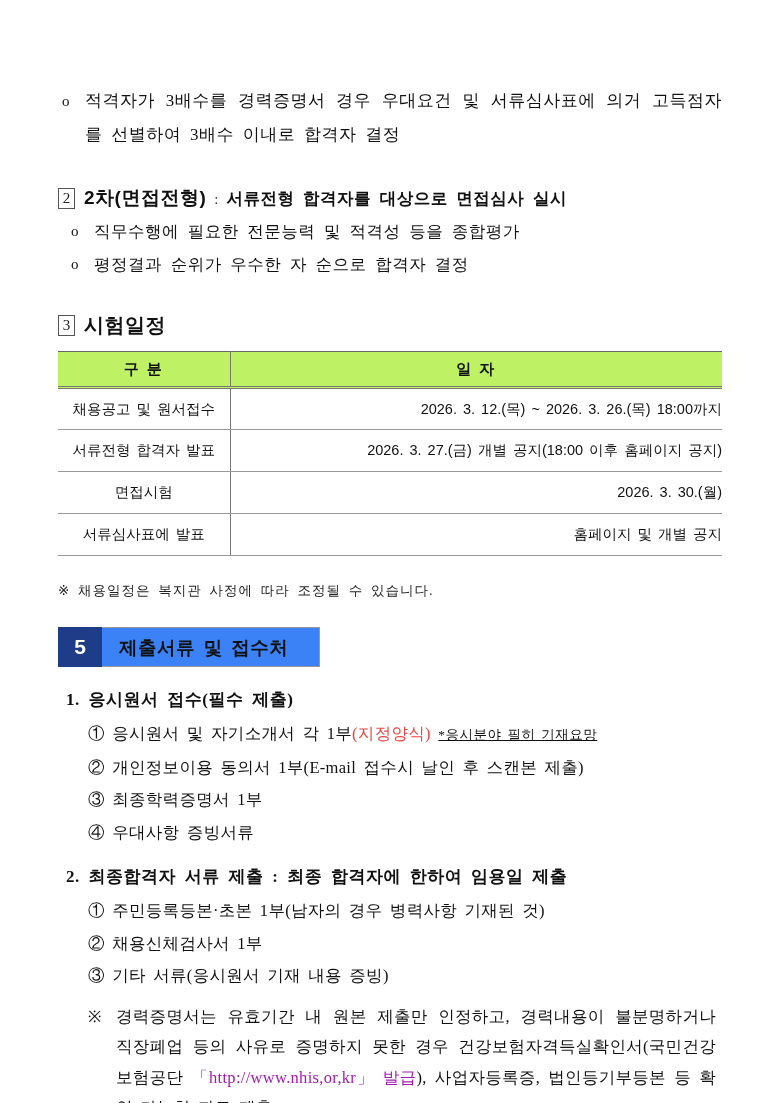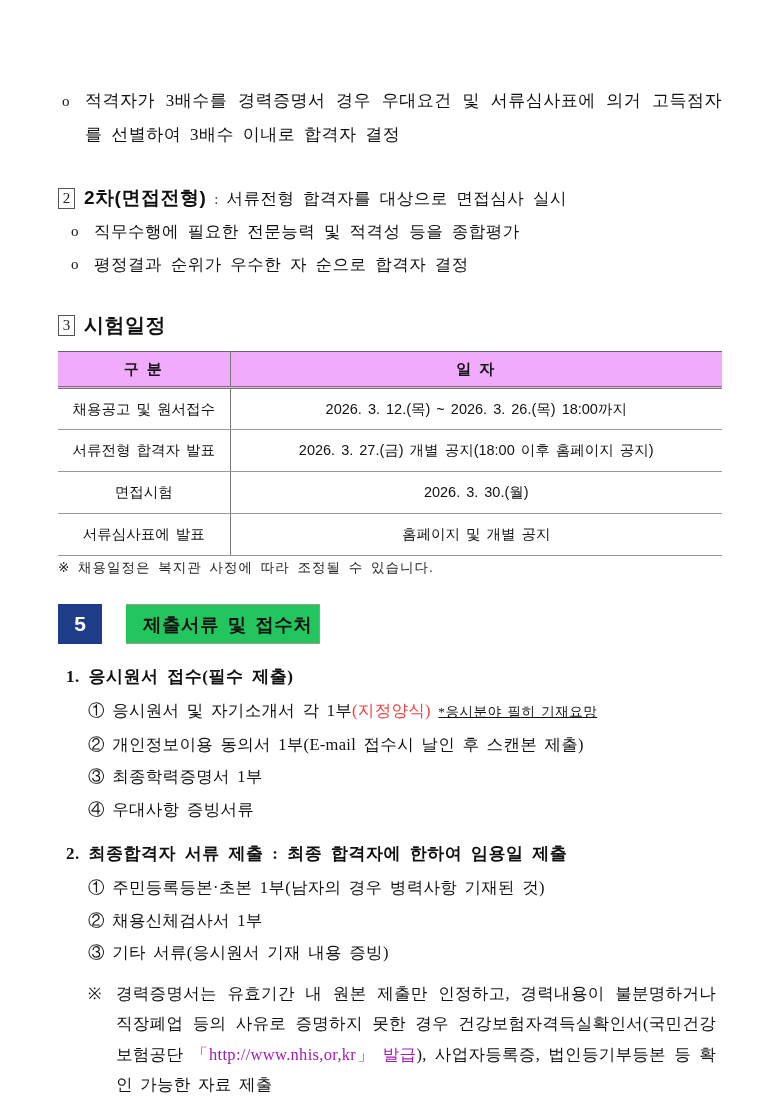--- a/index.html
+++ b/index.html
@@ -57,20 +57,21 @@
   .sec-title-bold {
     font-family: "Liberation Sans", "DejaVu Sans", sans-serif;
     font-weight: bold;
     font-size: 19px;
     letter-spacing: 0.5px;
   }
   .sec-title-desc {
     font-size: 16.5px;
     word-spacing: 4px;
     letter-spacing: 0.5px;
+    font-weight: bold;
   }
   .sec-colon { font-size: 15px; color: #333; margin: 0 8px 0 8px; }
   
   .sub-bullet {
     position: relative;
     padding-left: 36px;
     font-size: 16.5px;
     line-height: 33px;
     word-spacing: 4px;
     letter-spacing: 0.5px;
@@ -82,45 +83,45 @@
   .sec-schedule-heading .sec-title-bold { font-size: 20px; }
   table.schedule {
     margin-top: 12px;
     width: 664px;
     border-collapse: collapse;
     font-family: "Liberation Sans", "DejaVu Sans", sans-serif;
     font-size: 14.5px;
     color: #111;
   }
   table.schedule thead th {
-    background: #f0abfc;
+    background: #bef264;
     font-weight: bold;
     font-size: 15px;
     height: 36px;
     text-align: center;
     border-top: 1.5px solid #666;
     border-bottom: 3px double #777;
     letter-spacing: 2px;
   }
   table.schedule td {
     height: 42px;
     border-bottom: 1px solid #999;
     vertical-align: middle;
     word-spacing: 2px;
   }
   table.schedule .col-label {
     width: 172px;
     text-align: center;
     border-right: 1px solid #777;
   }
   table.schedule .col-value {
-    text-align: center;
+    text-align: right;
   }
   .schedule-note {
-    margin-top: 3px;
+    margin-top: 26px;
     font-family: "Liberation Sans", "DejaVu Sans", sans-serif;
     font-size: 13.5px;
     color: #222;
     letter-spacing: 1px;
     word-spacing: 3px;
   }
   
   .sec5-banner {
     margin-top: 27px;
     display: flex;
@@ -135,30 +136,29 @@
     font-weight: bold;
     font-size: 21px;
     display: flex;
     align-items: center;
     justify-content: center;
   }
   .sec5-titlebox {
     flex: 1;
     border: 1px solid #999;
     border-left: none;
-    background: #22c55e;
+    background: #3b82f6;
     display: flex;
     align-items: center;
     padding-left: 17px;
     font-family: "Liberation Sans", "DejaVu Sans", sans-serif;
     font-weight: bold;
     font-size: 18.5px;
     letter-spacing: 0.5px;
     word-spacing: 3px;
-    margin-left: 24px;
   }
   
   .part-title {
     margin-top: 21px;
     margin-left: 8px;
     font-weight: bold;
     font-size: 17px;
     word-spacing: 4px;
     letter-spacing: 0.5px;
   }

